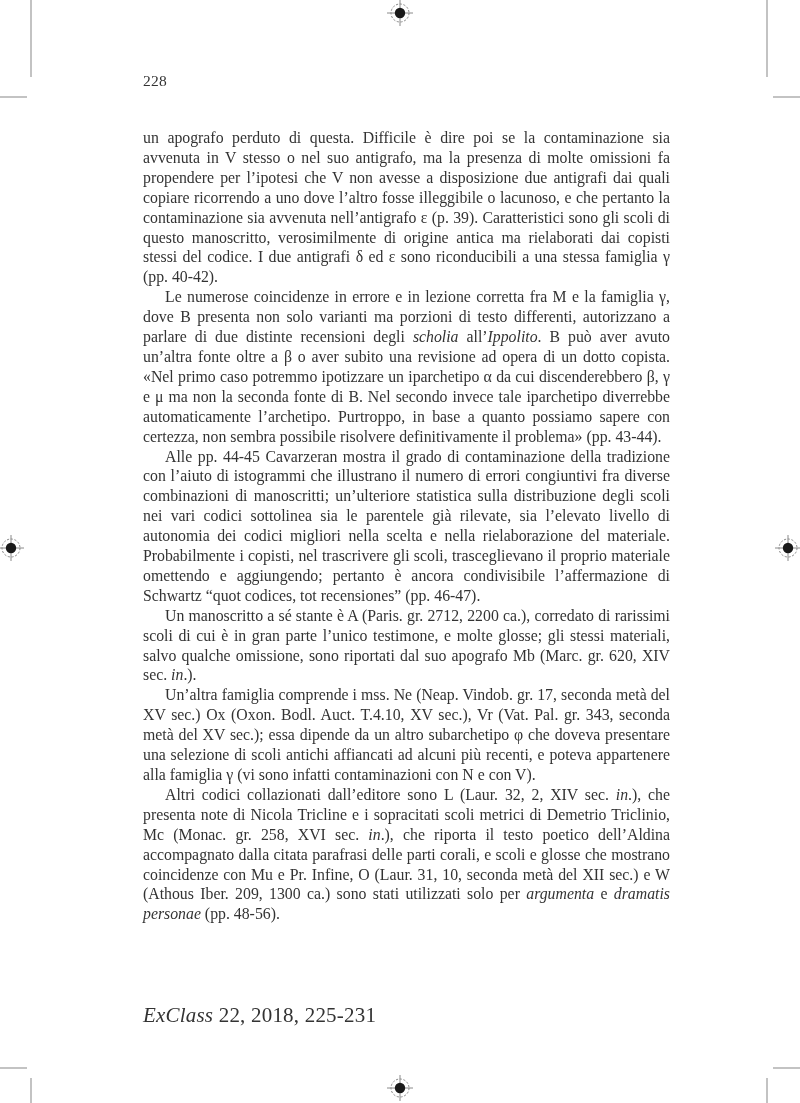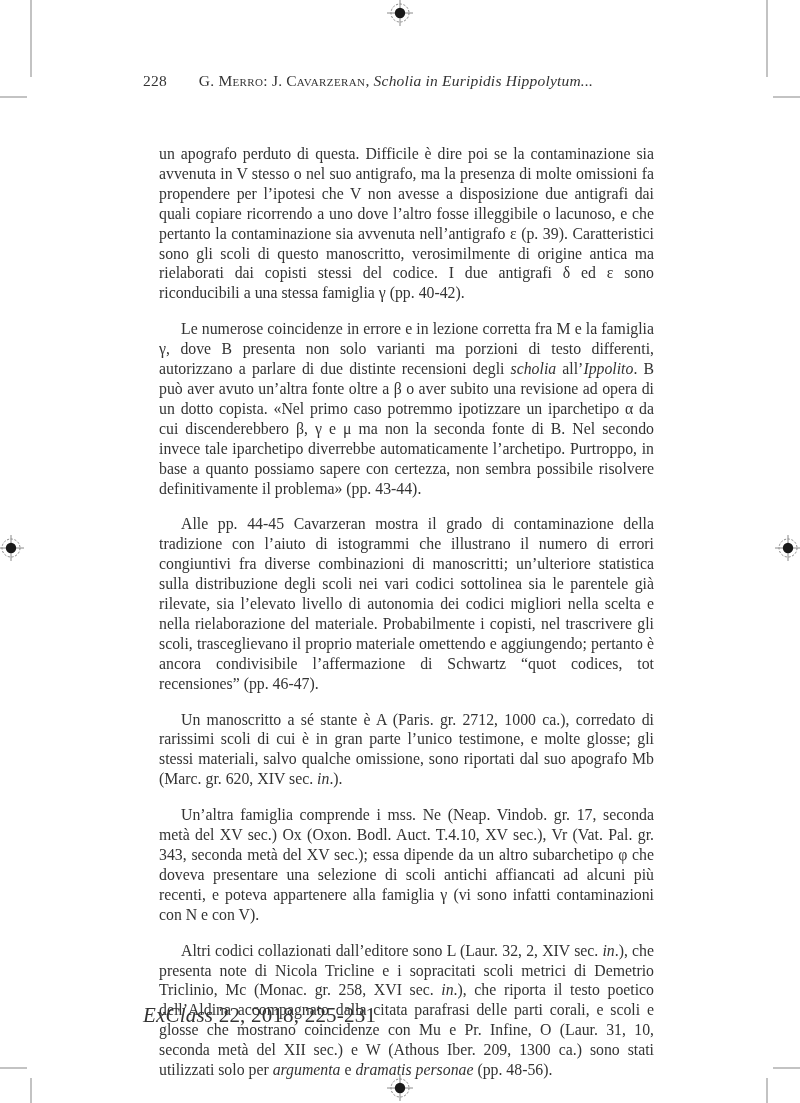--- a/index.html
+++ b/index.html
@@ -3,31 +3,31 @@
 <meta charset="utf-8">
 <style>
   html, body { margin:0; padding:0; background:#ffffff; }
   .page {
     position:relative; width:800px; height:1103px; background:#ffffff;
     font-family:"Liberation Serif", serif; color:#333333; overflow:hidden;
   }
   
   .running-header {
     position:absolute; left:143px; top:72px; width:530px;
-    display:flex; align-items:baseline; gap:32px;
+    display:flex; align-items:baseline; gap:24px;
     font-size:15.5px; letter-spacing:.2px; white-space:nowrap;
   }
   .running-header .sc { font-variant: small-caps; letter-spacing:.4px; }
   
   .body-text {
     position:absolute; left:143px; top:128px; width:527px;
     font-size:15.8px; line-height:19.9px; text-align:justify;
     text-justify:inter-word;
   }
-  .para { margin:16px; padding:0; }
+  .para { margin:0; padding:0; }
   .para.indent { text-indent:22px;font-family:Liberation Serif, serif; }
   
   .footer {
     position:absolute; left:143px; top:1003px; font-size:21px; letter-spacing:.2px;
   }
   
   .crop { position:absolute; background:#c3c3c3; }
   .crop-tl-v { left:30px; top:0;      width:2px;  height:77px; }
   .crop-tl-h { left:0;    top:96px;   width:27px; height:2px;  }
   .crop-tr-v { left:766px;top:0;      width:2px;  height:77px; }
@@ -77,27 +77,26 @@
   </svg>
   <svg class="regmark right" viewBox="0 0 26 26">
     <line x1="13" y1="0" x2="13" y2="26" stroke="#8a8a8a" stroke-width="1"></line>
     <line x1="0" y1="13" x2="26" y2="13" stroke="#8a8a8a" stroke-width="1"></line>
     <circle cx="13" cy="13" r="9" fill="none" stroke="#8a8a8a" stroke-width="1" stroke-dasharray="2.2,1.6"></circle>
     <circle cx="13" cy="13" r="5.2" fill="#1a1a1a"></circle>
   </svg>
 
   <div class="running-header">
     <span>228</span>
-    <span><span>G. M</span><span class="sc">erro</span><span>: J. C</span><span class="sc">avarzeran</span><span>, </span><i>Scholia in Euripidis Hippolytum...</i></span>
   </div>
 
   <div class="body-text">
       <p class="para"><span>un apografo perduto di questa. Difficile è dire poi se la contaminazione sia avvenuta in V stesso o nel suo antigrafo, ma la presenza di molte omissioni fa propendere per l’ipotesi che V non avesse a disposizione due antigrafi dai quali copiare ricorrendo a uno dove l’altro fosse illeggibile o lacunoso, e che pertanto la contaminazione sia avvenuta nell’antigrafo ε (p. 39). Caratteristici sono gli scoli di questo manoscritto, verosimilmente di origine antica ma rielaborati dai copisti stessi del codice. I due antigrafi δ ed ε sono riconducibili a una stessa famiglia γ (pp. 40-42).</span></p>
       <p class="para indent"><span>Le numerose coincidenze in errore e in lezione corretta fra M e la famiglia γ, dove B presenta non solo varianti ma porzioni di testo differenti, autorizzano a parlare di due distinte recensioni degli </span><i>scholia</i><span> all’</span><i>Ippolito</i><span>. B può aver avuto un’altra fonte oltre a β o aver subito una revisione ad opera di un dotto copista. «Nel primo caso potremmo ipotizzare un iparchetipo α da cui discenderebbero β, γ e μ ma non la seconda fonte di B. Nel secondo invece tale iparchetipo diverrebbe automaticamente l’archetipo. Purtroppo, in base a quanto possiamo sapere con certezza, non sembra possibile risolvere definitivamente il problema» (pp. 43-44).</span></p>
       <p class="para indent"><span>Alle pp. 44-45 Cavarzeran mostra il grado di contaminazione della tradizione con l’aiuto di istogrammi che illustrano il numero di errori congiuntivi fra diverse combinazioni di manoscritti; un’ulteriore statistica sulla distribuzione degli scoli nei vari codici sottolinea sia le parentele già rilevate, sia l’elevato livello di autonomia dei codici migliori nella scelta e nella rielaborazione del materiale. Probabilmente i copisti, nel trascrivere gli scoli, trasceglievano il proprio materiale omettendo e aggiungendo; pertanto è ancora condivisibile l’affermazione di Schwartz “quot codices, tot recensiones” (pp. 46-47).</span></p>
-      <p class="para indent"><span>Un manoscritto a sé stante è A (Paris. gr. 2712, 1000 ca.), corredato di rarissimi scoli di cui è in gran parte l’unico testimone, e molte glosse; gli stessi materiali, salvo qualche omissione, sono riportati  dal suo apografo Mb (Marc. gr. 620, XIV sec. </span><i>in</i><span>.).</span></p>
+      <p class="para indent"><span>Un manoscritto a sé stante è A (Paris. gr. 2712, 2200 ca.), corredato di rarissimi scoli di cui è in gran parte l’unico testimone, e molte glosse; gli stessi materiali, salvo qualche omissione, sono riportati  dal suo apografo Mb (Marc. gr. 620, XIV sec. </span><i>in</i><span>.).</span></p>
       <p class="para indent"><span>Un’altra famiglia comprende i mss. Ne (Neap. Vindob. gr. 17, seconda metà del XV sec.) Ox (Oxon. Bodl. Auct. T.4.10, XV sec.), Vr (Vat. Pal. gr. 343, seconda metà del XV sec.); essa dipende da un altro subarchetipo φ che doveva presentare una selezione di scoli antichi affiancati ad alcuni più recenti, e poteva appartenere alla famiglia γ (vi sono infatti contaminazioni con N e con V).</span></p>
       <p class="para indent"><span>Altri codici collazionati dall’editore sono L (Laur. 32, 2, XIV sec. </span><i>in</i><span>.), che presenta note di Nicola Tricline e i sopracitati scoli metrici di Demetrio Triclinio, Mc (Monac. gr. 258, XVI sec. </span><i>in</i><span>.), che riporta il testo poetico dell’Aldina accompagnato dalla citata parafrasi delle parti corali, e scoli e glosse che mostrano coincidenze con Mu e Pr. Infine, O (Laur. 31, 10, seconda metà del XII sec.) e W (Athous Iber. 209, 1300 ca.) sono stati utilizzati solo per </span><i>argumenta</i><span> e </span><i>dramatis personae</i><span> (pp. 48-56).</span></p>
     </div>
 
   <div class="footer"><i>ExClass</i><span> 22, 2018, 225-231</span></div>
 
 </div>
 
 </body></html>

